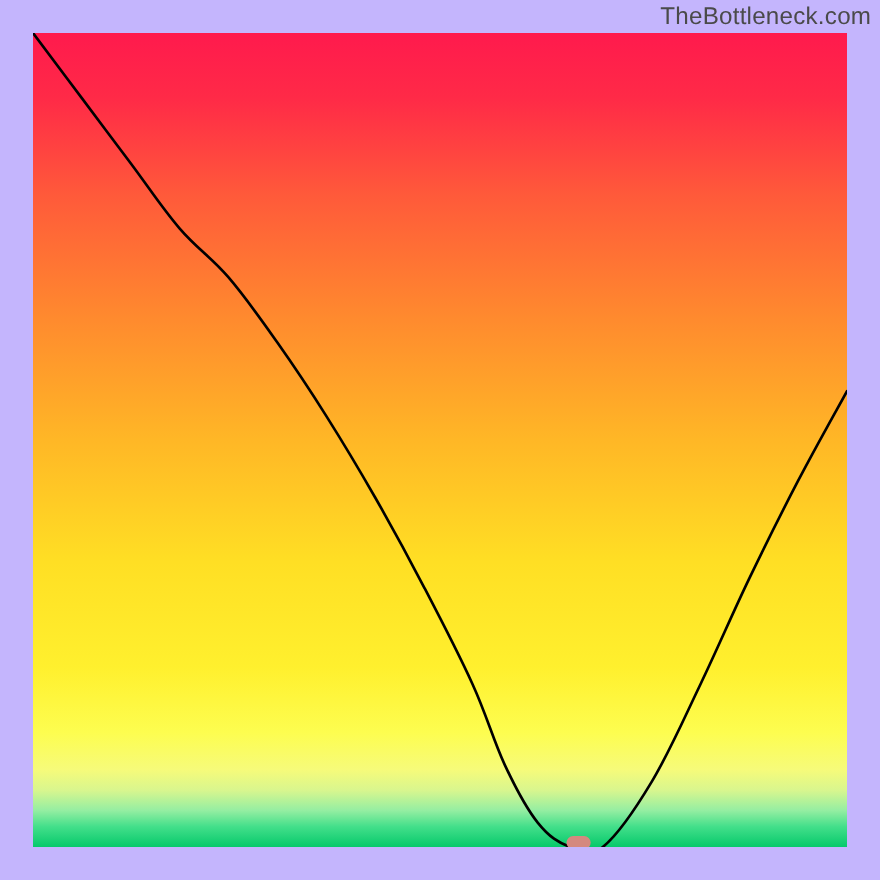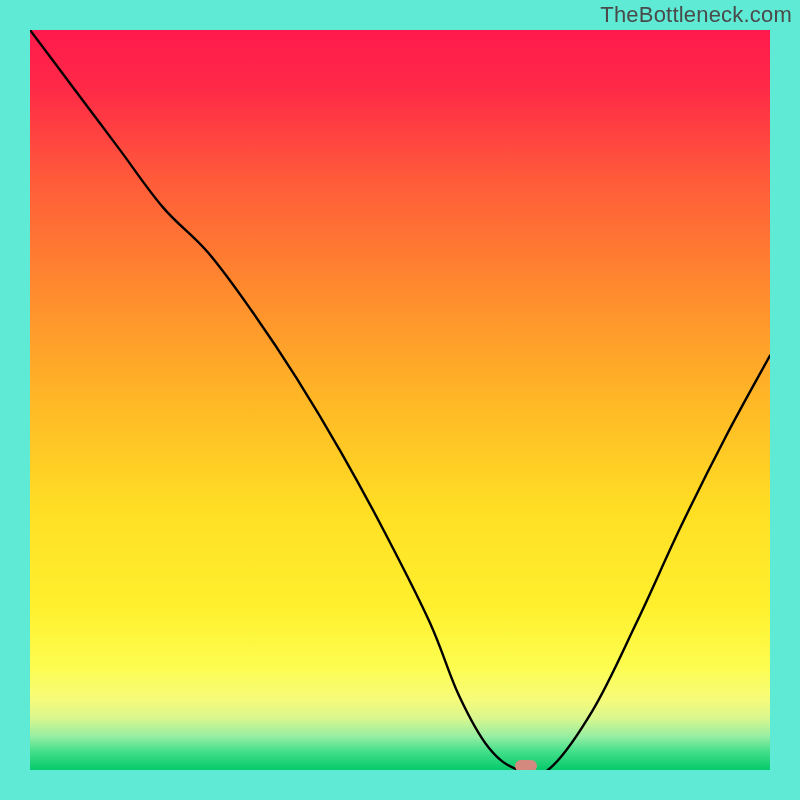--- a/index.html
+++ b/index.html
@@ -7,21 +7,21 @@
     padding: 0;
     width: 800px;
     height: 800px;
     background: #000;
     font-family: Arial, Helvetica, sans-serif;
   }
   .frame {
     position: relative;
     width: 800px;
     height: 800px;
-    background: #5eead4;
+    background: #c4b5fd;
   }
   .watermark {
     position: absolute;
     top: 2px;
     right: 8px;
     color: #4a4a4a;
     font-size: 22px;
     letter-spacing: 0.2px;
     z-index: 5;
     font-weight: 500;

